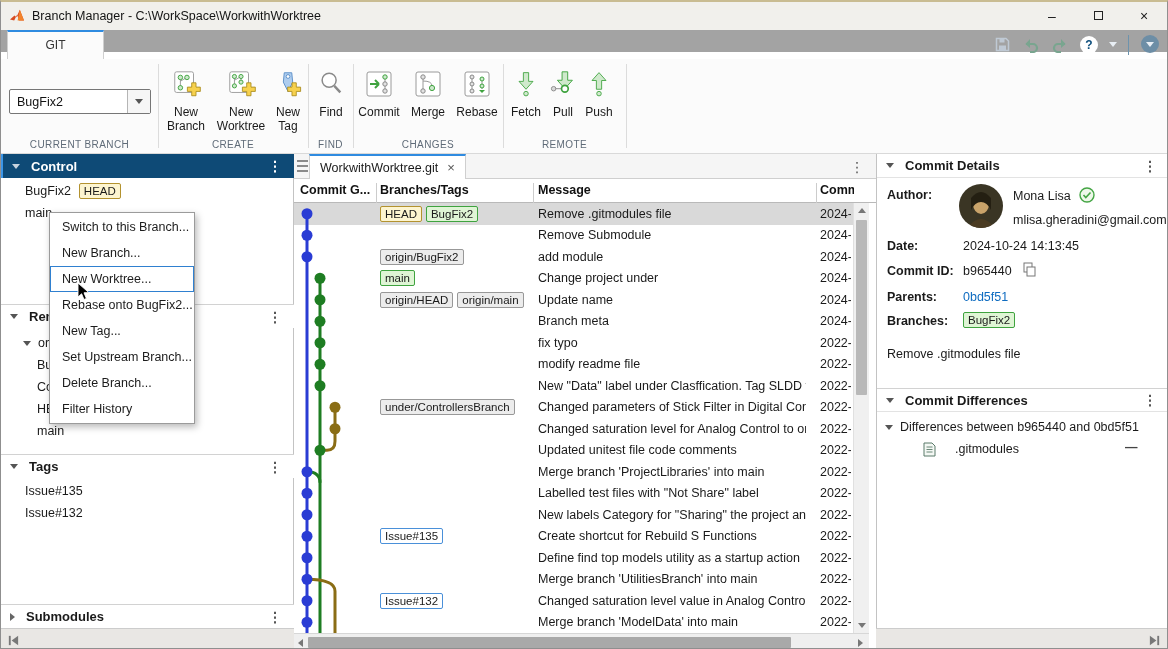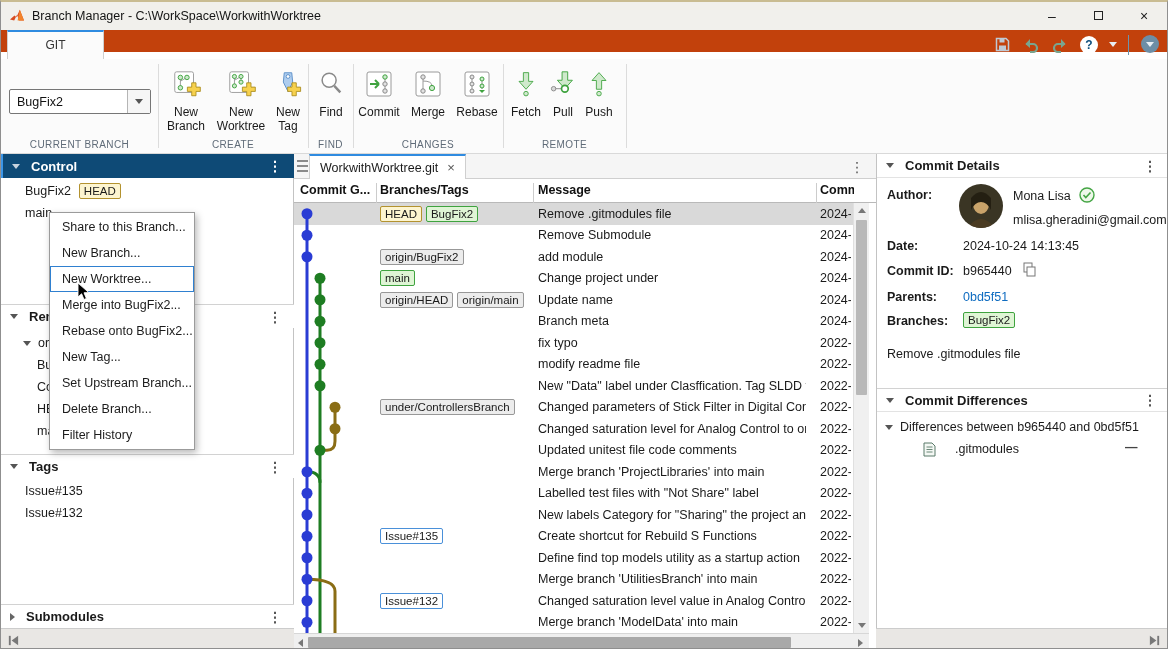--- a/index.html
+++ b/index.html
@@ -7,21 +7,21 @@
   .app{position:relative;width:1168px;height:649px;font-family:"Liberation Sans",sans-serif;
        background:#fff;overflow:hidden;border:1px solid #8f8f8f;border-top:2px solid #c9bc92}
   
   .titlebar{position:absolute;left:0;top:0;width:100%;height:28px;background:#f1f0ec;display:flex;align-items:center}
   .titlebar .ttl{font-size:12.5px;color:#141414;margin-left:7px}
   .logo{margin-left:8px;display:flex}
   .win-controls{position:absolute;right:0;top:0;height:27px;display:flex}
   .win-btn{width:46px;height:27px;display:flex;align-items:center;justify-content:center;font-size:14px;color:#222}
   .win-btn .sq{width:9px;height:9px;border:1.3px solid #222}
   
-  .tabsrow{position:absolute;top:28px;left:0;width:100%;height:22px;background:#c2410c}
+  .tabsrow{position:absolute;top:28px;left:0;width:100%;height:22px;background:#a3a3a3}
   .git-tab{position:absolute;left:6px;top:0;width:97px;height:29px;background:#fbfbfb;border-top:2px solid #2f8be0;
            border-left:1px solid #cfcfcf;border-right:1px solid #cfcfcf;text-align:center;line-height:26px;font-size:12px;color:#333}
   .qat{position:absolute;right:38px;top:0;height:29px;display:flex;align-items:center;gap:11px}
   .qat .qbtn{display:flex;align-items:center;justify-content:center}
   .help-circle{width:18px;height:18px;border-radius:50%;background:#fff;color:#0b4d7c;font-weight:bold;font-size:12px;
                display:flex;align-items:center;justify-content:center}
   .caret-w{width:0;height:0;border-left:4px solid transparent;border-right:4px solid transparent;border-top:5px solid #e8eef4}
   .qsep{width:1px;height:20px;background:#6d93ad}
   .collapse-btn{position:absolute;right:8px;top:5px;width:18px;height:18px;border-radius:50%;background:#6d8ea6;
                 display:flex;align-items:center;justify-content:center}
@@ -599,24 +599,23 @@
               <path d="M3.5 5 h6 M3.5 7.5 h6 M3.5 10 h6" stroke="#5a7a6a" stroke-width="0.9"></path>
             </svg>
         </span>
         <span>.gitmodules</span>
       </span>
       <span class="fld minus" style="left:248px;top:286px">—</span>
     </div>
   </div>
 
   <div class="menu">
-      <div class="menu-item">Share to this Branch...</div>
+      <div class="menu-item">Switch to this Branch...</div>
       <div class="menu-item">New Branch...</div>
       <div class="menu-item active">New Worktree...</div>
-      <div class="menu-item">Merge into BugFix2...</div>
       <div class="menu-item">Rebase onto BugFix2...</div>
       <div class="menu-item">New Tag...</div>
       <div class="menu-item">Set Upstream Branch...</div>
       <div class="menu-item">Delete Branch...</div>
       <div class="menu-item">Filter History</div>
     </div>
   <span class="cursor">
     <svg width="13" height="19" viewBox="0 0 13 19">
         <path d="M1 1 L1 15 L4.6 11.8 L7 17.5 L9.4 16.4 L7 10.8 L11.8 10.6 Z" fill="#000" stroke="#fff" stroke-width="0.9"></path>
       </svg>

